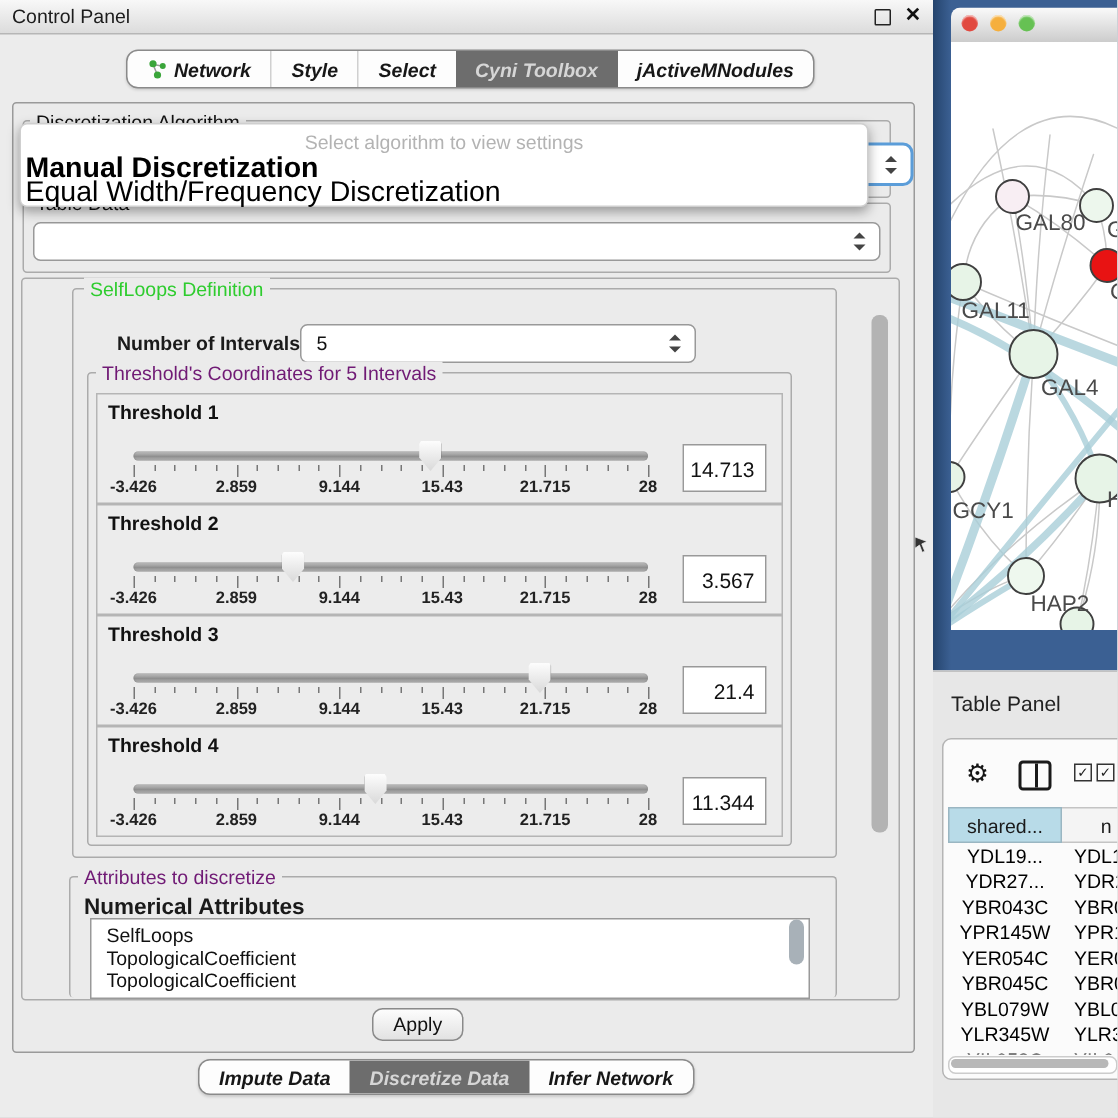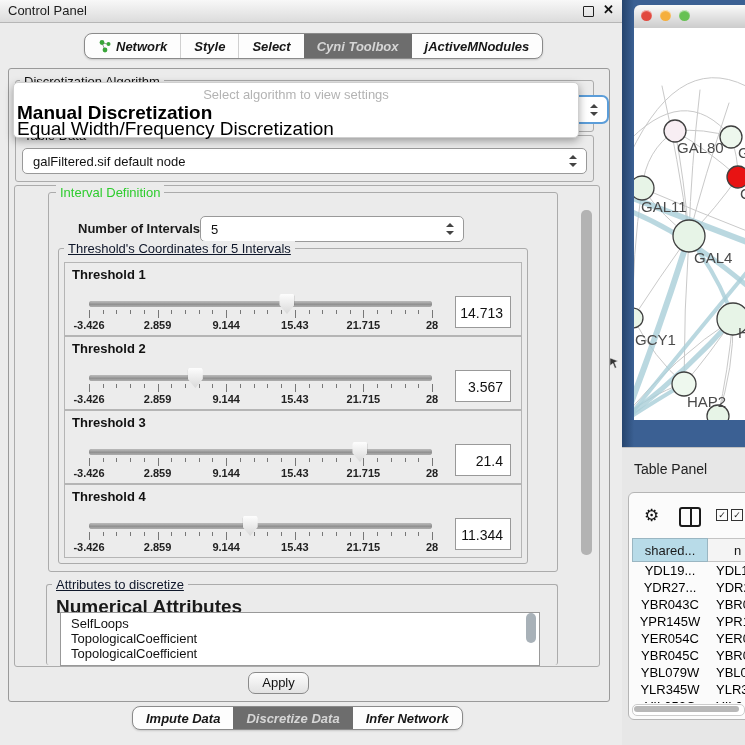--- a/index.html
+++ b/index.html
@@ -18,21 +18,21 @@
   .tab{display:flex;align-items:center;gap:5px;padding:0 13px;font-size:13px;font-weight:bold;color:#171717;
        border-left:1px solid #d0d0d0;white-space:nowrap;}
   .tab:first-child{border-left:none;}
   .tab.sel{background:#6d6d6d;color:#d6d6d6;border-left:none;}
   .tab.sel + .tab{border-left:none;}
   .net-ic svg{display:block;}
   
   .panel{border:1px solid #9a9a9a;border-radius:3px;background:#ebebeb;}
   .group{border:1px solid #ababab;border-radius:3px;}
   .gtitle{position:absolute;font-size:13px;background:#ebebeb;padding:0 4px;white-space:nowrap;z-index:2;}
-  .gtitle.blue{color:#0f172a;text-decoration:underline;}
+  .gtitle.blue{color:#701a75;}
   .gtitle.green{color:#2ecc2e;}
   .gtitle.black{color:#111;}
   
   .combo{background:#fff;border:1px solid #999;border-radius:5px;font-size:13px;color:#111;}
   .combo .ctext{position:absolute;left:10px;top:50%;transform:translateY(-50%);}
   .spin{position:absolute;right:9px;top:50%;transform:translateY(-50%);width:8px;height:12px;}
   .spin:before,.spin:after{content:"";position:absolute;left:0;border-left:4px solid transparent;border-right:4px solid transparent;}
   .spin:before{top:0;border-bottom:4px solid #444;}
   .spin:after{bottom:0;border-top:4px solid #444;}
   .focusring{border:2px solid #5b9dd9 !important;}
@@ -132,29 +132,28 @@
 
   <div class="abs popup" id="algPopup">
       <div class="prompt">Select algorithm to view settings</div>
       <div class="opt hl" style="top: 19px;">Manual Discretization</div>
       <div class="opt" style="top: 35px;">Equal Width/Frequency Discretization</div>
     </div>
 
   <div class="abs group" style="left:15px;top:135px;width:577px;height:45px;"></div>
   <span class="gtitle black" style="left:20px;top:128px;z-index:2;">Table Data</span>
   <div class="abs combo" style="left:22px;top:148px;width:563px;height:24px;">
-    <span class="ctext">galFiltered.sif default node</span>
     <span class="spin"></span>
   </div>
 
   <div class="abs group" style="left:14px;top:185px;width:584px;height:480px;background:#ebebeb;"></div>
   <div class="vthumb" style="left:581px;top:210px;width:11px;height:345px;"></div>
 
   <div class="abs group" style="left:48px;top:192px;width:508px;height:378px;"></div>
-  <span class="gtitle green" style="left:56px;top:185px;">Interval Definition</span>
+  <span class="gtitle green" style="left:56px;top:185px;">SelfLoops Definition</span>
   <span class="abs" style="left:78px;top:221px;font-size:13px;font-weight:bold;">Number of Intervals</span>
   <div class="abs combo" style="left:200px;top:216px;width:262px;height:24px;">
     <span class="ctext">5</span>
     <span class="spin"></span>
   </div>
 
   <div class="abs group" style="left:58px;top:248px;width:468px;height:314px;"></div>
   <span class="gtitle blue" style="left:64px;top:241px;">Threshold's Coordinates for 5 Intervals</span>
   <div id="thRows">
       <div class="th-row" style="left: 64px; top: 262px;">
@@ -306,21 +305,21 @@
         <div class="tick-lab" style="left: 207.8px;">15.43</div>
         <div class="tick-lab" style="left: 276.4px;">21.715</div>
         <div class="tick-lab" style="left: 345px;">28</div>
         <div class="th-thumb" style="left: 177.708px;"></div>
         <div class="th-val">11.344</div>
       </div>
     </div>
 
   <div class="abs group" style="left:46px;top:584px;width:510px;height:80px;border-bottom:none;"></div>
   <span class="gtitle blue" style="left:52px;top:577px;">Attributes to discretize</span>
-  <span class="abs" style="left:56px;top:596px;font-size:19px;font-weight:bold;">Numerical Attributes</span>
+  <span class="abs" style="left:56px;top:596px;font-size:15px;font-weight:bold;">Numerical Attributes</span>
   <div class="abs attr-list" style="left:60px;top:612px;width:478px;height:52px;" id="attrList">
       <div style="height: 3px;"></div>
       <div class="attr-item">SelfLoops</div>
       <div class="attr-item">TopologicalCoefficient</div>
       <div class="attr-item">TopologicalCoefficient</div>
     </div>
   <div class="vthumb bluish" style="left:526px;top:613px;width:10px;height:30px;"></div>
 
   <div class="abs btn" style="left:248px;top:672px;width:59px;height:20px;line-height:20px;">Apply</div>
 

